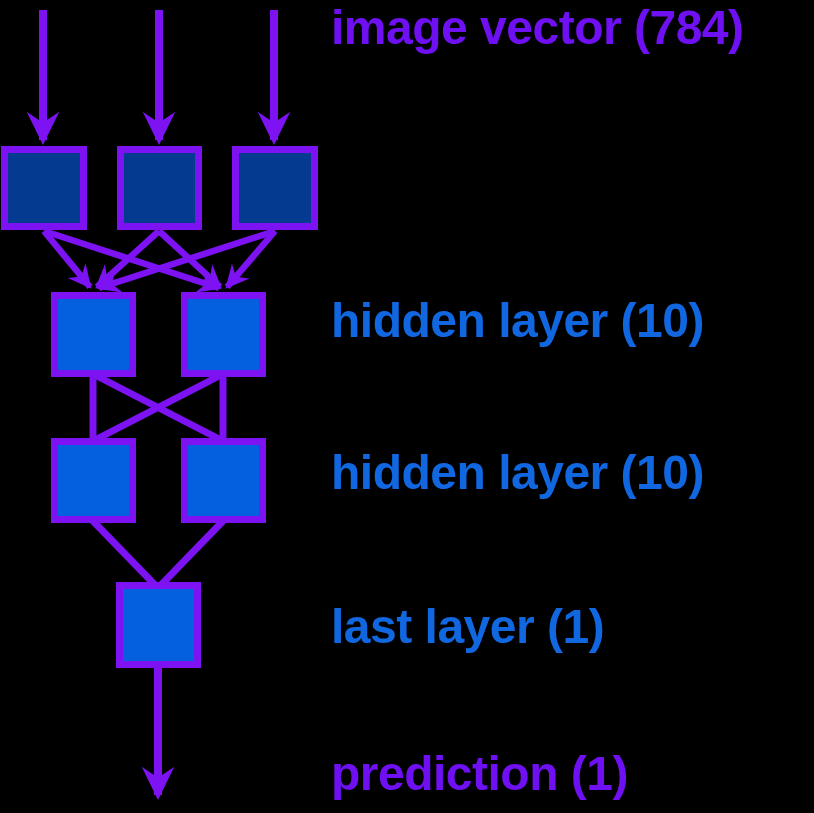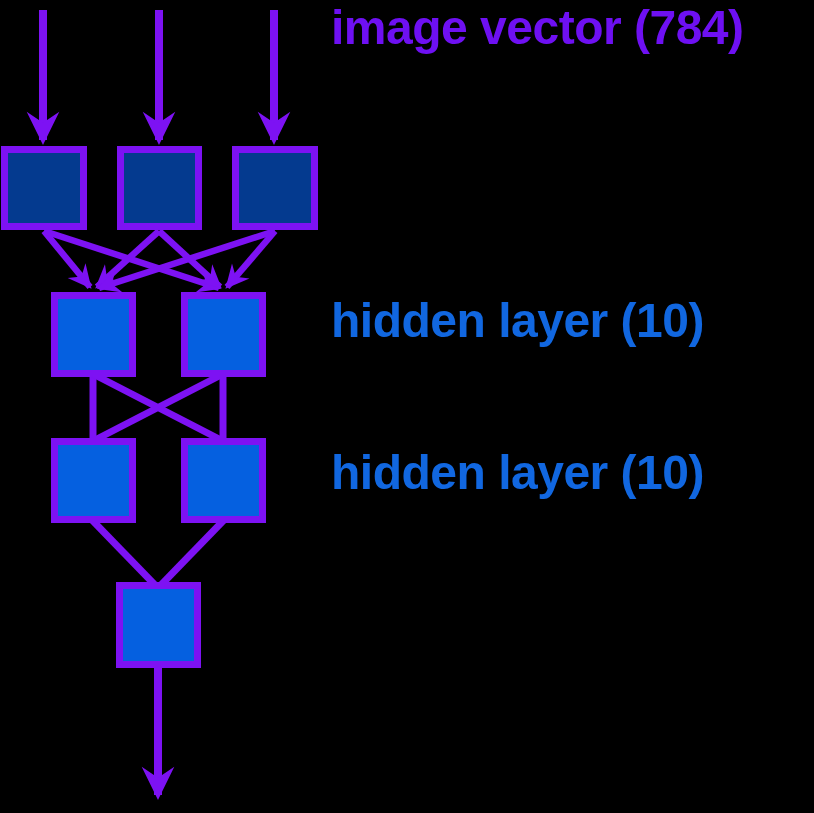--- a/index.html
+++ b/index.html
@@ -99,15 +99,17 @@
     </g>
   </svg>
 
   <div class="layer-label label-purple" style="top:2px">image vector (784)</div>
 
 
   <div class="layer-label label-blue" style="top:295px">hidden layer (10)</div>
 
   <div class="layer-label label-blue" style="top:447px">hidden layer (10)</div>
 
+  <div class="layer-label label-blue" style="top:601px">last layer (1)</div>
 
+  <div class="layer-label label-purple" style="top:748px">prediction (1)</div>
 
 </div>
 
 </body></html>

